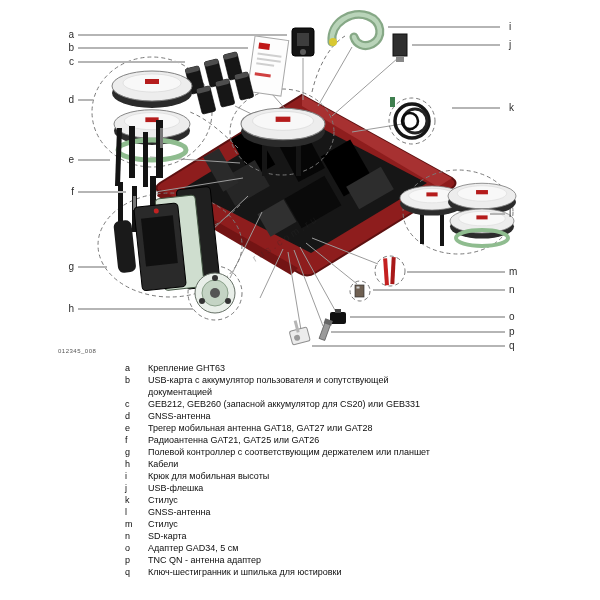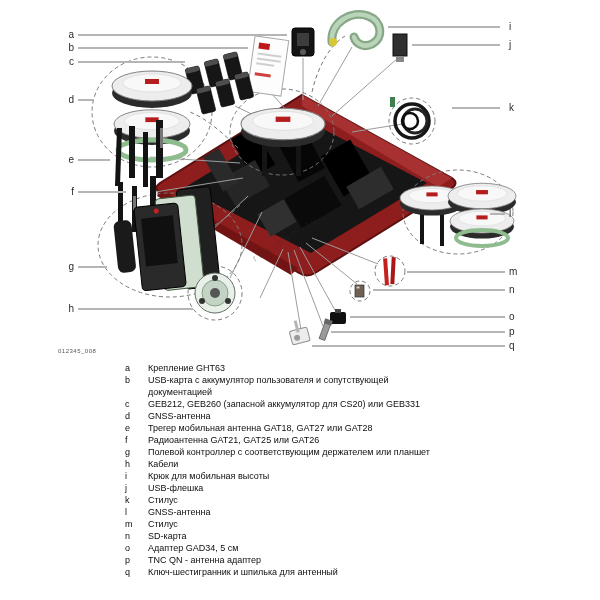--- a/index.html
+++ b/index.html
@@ -310,17 +310,17 @@
     <div class="row">
         <span class="key">o</span>
         <span class="txt">Адаптер GAD34, 5 см</span>
       </div>
     <div class="row">
         <span class="key">p</span>
         <span class="txt">TNC QN - антенна адаптер</span>
       </div>
     <div class="row">
         <span class="key">q</span>
-        <span class="txt">Ключ-шестигранник и шпилька для антенный</span>
+        <span class="txt">Ключ-шестигранник и шпилька для юстировки</span>
       </div>
   </div>
 
 </div>
 
 </body></html>

